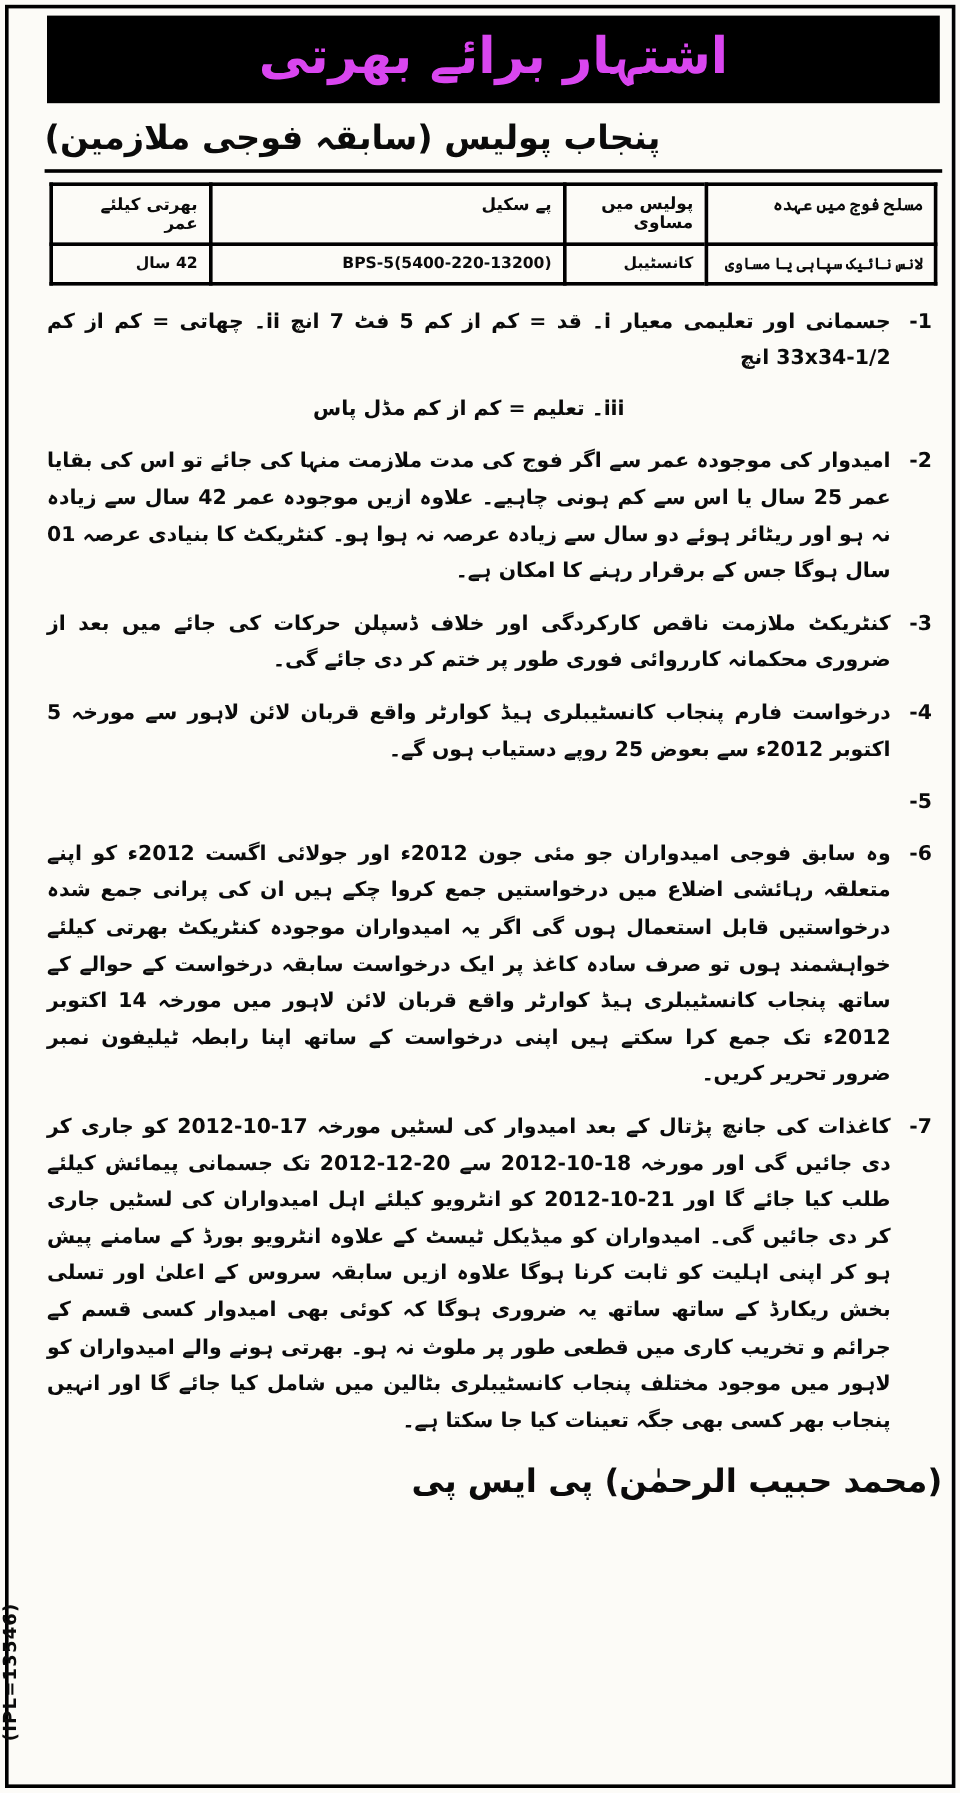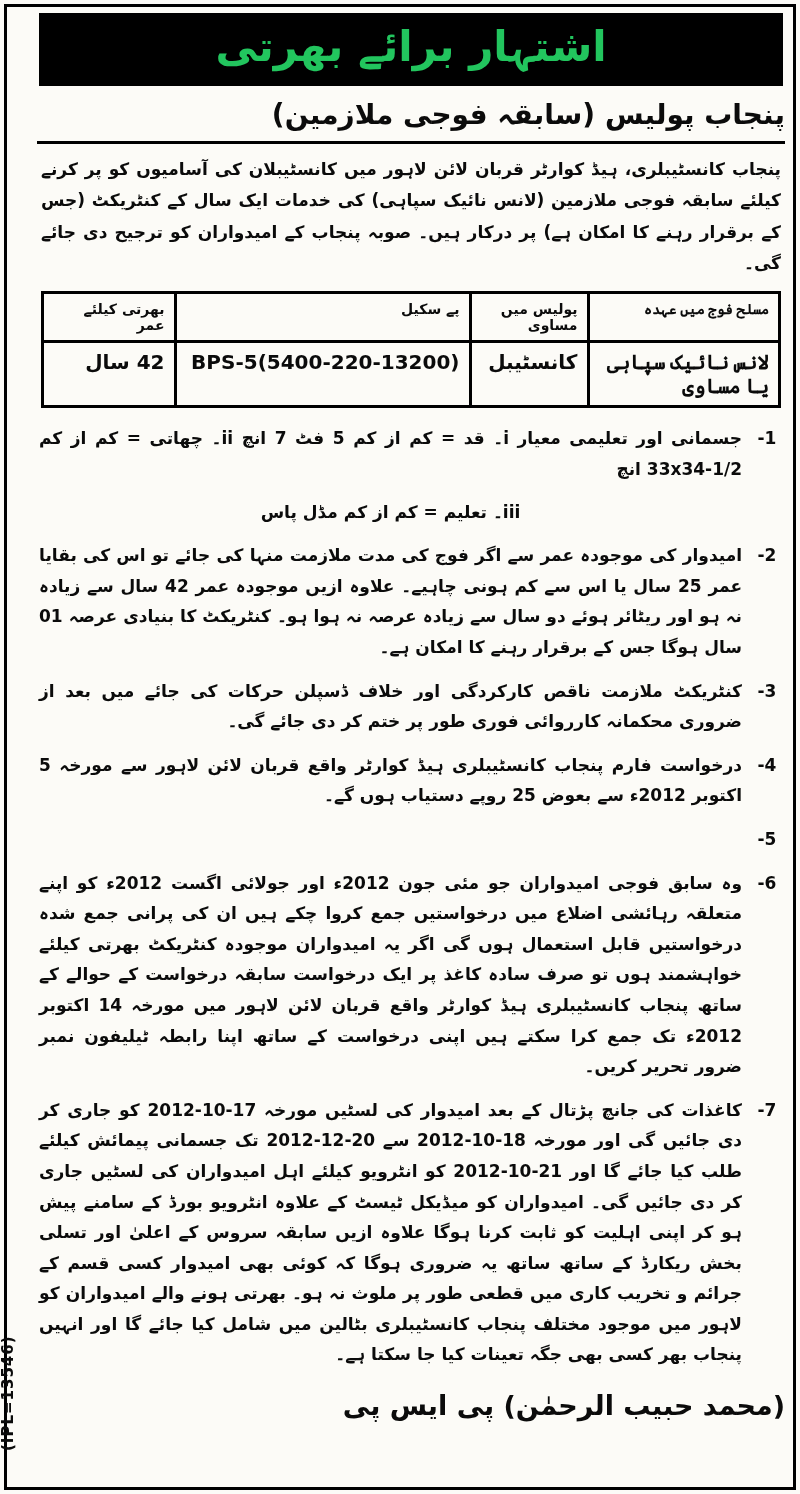--- a/index.html
+++ b/index.html
@@ -20,32 +20,32 @@
   .frame {
     position:absolute;
     inset:4px;
     border:3px solid #000;
     direction:rtl;
     padding:4px 8px 10px 30px;
   }
   
   .banner {
     background:#000;
-    color:#22c55e;
+    color:#d946ef;
     text-align:center;
     font-size:42px;
     font-weight:bold;
     line-height:1.35;
     padding:6px 0 10px;
     margin:2px 2px 0;
     letter-spacing:1px;
   }
   
   .heading {
-    text-align:right;
+    text-align:left;
     font-size:28px;
     font-weight:bold;
     padding:12px 0 10px;
     border-bottom:3px solid #000;
   }
   .intro {
     font-size:17px;
     font-weight:bold;
     line-height:1.85;
     text-align:justify;
@@ -54,21 +54,21 @@
   
   table.req {
     width:99%;
     margin:8px auto 6px;
     border-collapse:collapse;
     font-weight:bold;
   }
   table.req th, table.req td {
     border:3px solid #000;
     padding:7px 9px;
-    font-size:20px;
+    font-size:13px;
     text-align:right;
     vertical-align:top;
   }
   table.req th { font-size:14px; }
   table.req .c-rank   { width:26%;font-family:Liberation Serif, serif; }
   table.req .c-police { width:16%; }
   table.req .c-scale  { width:40%; text-align:right; }
   table.req .c-age    { width:18%; }
   
   .item {
@@ -109,21 +109,20 @@
 
 <div class="page">
   <div class="frame">
 
     <div class="banner">
       <span>اشتہار برائے بھرتی</span>
     </div>
 
     <div class="heading">پنجاب پولیس (سابقہ فوجی ملازمین)</div>
 
-    <div class="intro">پنجاب کانسٹیبلری، ہیڈ کوارٹر قربان لائن لاہور میں کانسٹیبلان کی آسامیوں کو پر کرنے کیلئے سابقہ فوجی ملازمین (لانس نائیک سپاہی) کی خدمات ایک سال کے کنٹریکٹ (جس کے برقرار رہنے کا امکان ہے) پر درکار ہیں۔ صوبہ پنجاب کے امیدواران کو ترجیح دی جائے گی۔</div>
 
     <table class="req">
       <tbody>
           <tr>
         <th class="c-rank">مسلح فوج میں عہدہ</th>
         <th class="c-police">پولیس میں مساوی</th>
         <th class="c-scale">پے سکیل</th>
         <th class="c-age">بھرتی کیلئے عمر</th>
       </tr>
       <tr>

